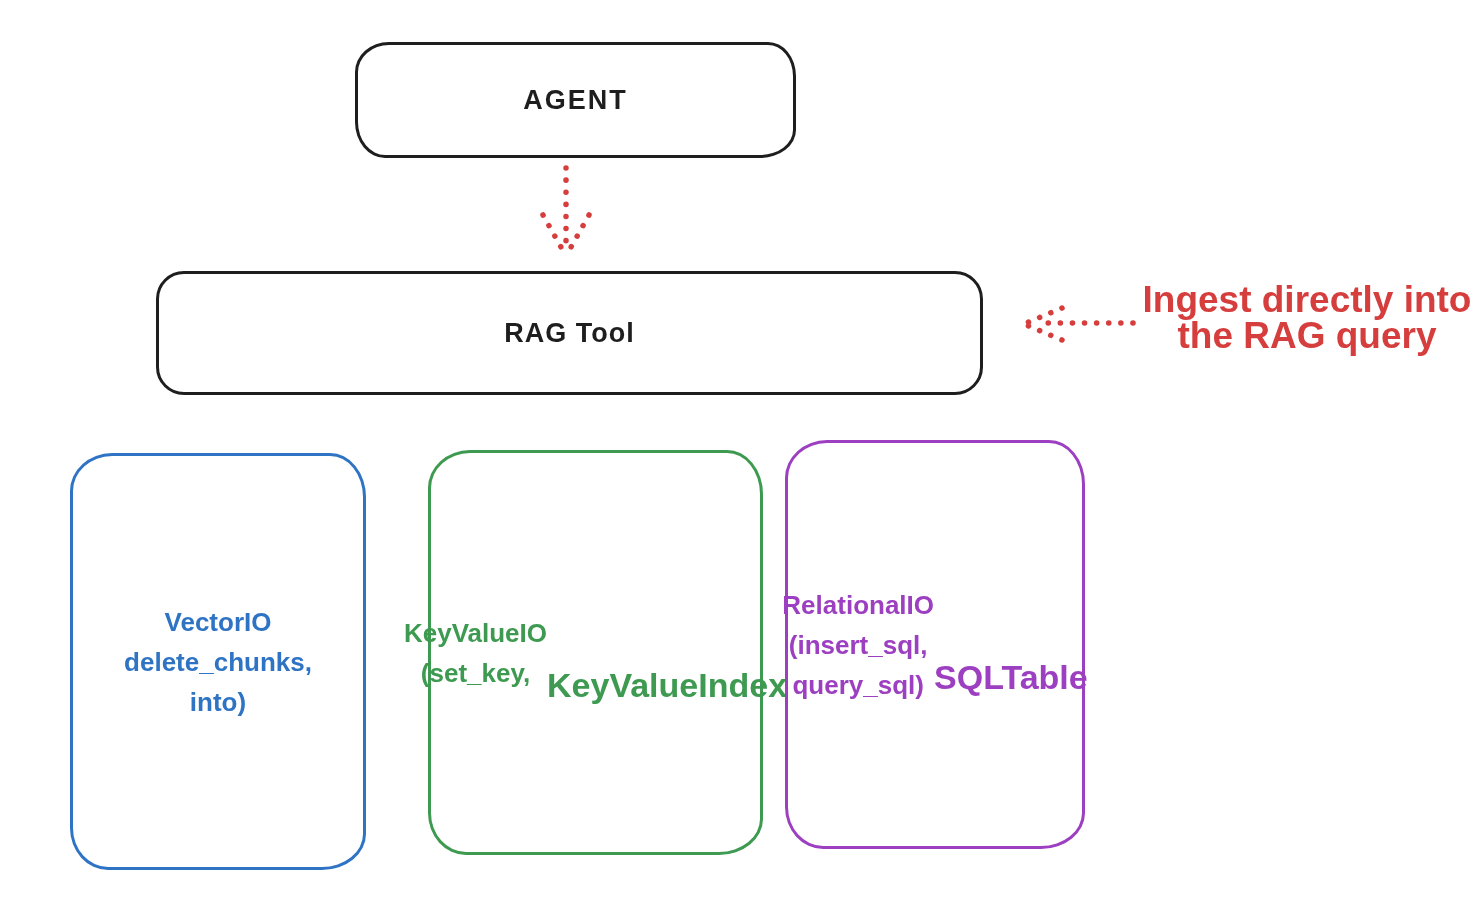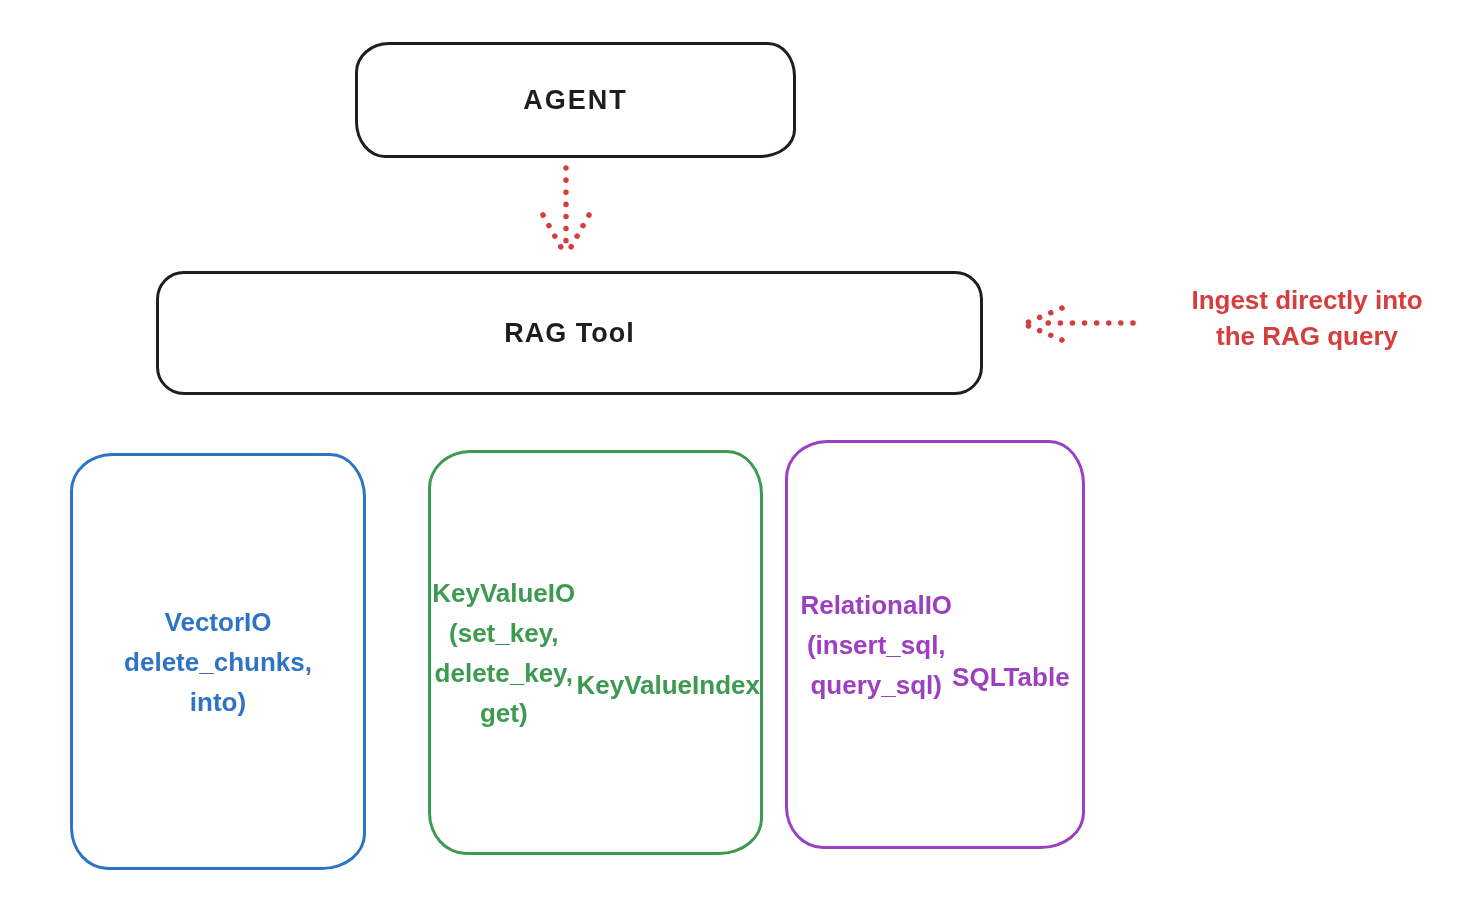--- a/index.html
+++ b/index.html
@@ -27,28 +27,28 @@
     color: #1e1e1e;
     font-size: 27px; font-weight: 700; letter-spacing: 2px;
   }
   .card {
     border-radius: 42px 36px 44px 38px / 38px 44px 36px 42px;
     flex-direction: row;
     font-weight: 700;
     background: #ffffff;
   }
   .card .card-lines { line-height: 40px; font-size: 26px; }
-  .card .card-index { line-height: 40px; font-size: 26px; margin-top: 64px; }
+  .card .card-index { line-height: 40px; font-size: 34px; margin-top: 64px; }
   .card-vector   { border: 3.5px solid #2f74c4; color: #2f74c4; }
   .card-keyvalue { border: 3.5px solid #3d9a50; color: #3d9a50; }
   .card-relational { border: 3.5px solid #9c3fc0; color: #9c3fc0; }
   .annotation {
     position: absolute;
     color: #d63e3e;
-    font-size: 26px; font-weight: 700;
+    font-size: 37px; font-weight: 700;
     text-align: center; line-height: 36px;
     white-space: nowrap;
   }
   svg.arrow { position: absolute; overflow: visible; }
   svg.arrow .dots {
     fill: none;
     stroke: #d63e3e;
     stroke-width: 5.5;
     stroke-linecap: round;
     stroke-dasharray: 0.1 12;
@@ -89,21 +89,20 @@
       <div>VectorIO</div>
       <div>delete_chunks,</div>
       <div>into)</div>
     </div>
   </div>
 
   <div class="node card card-keyvalue" style="left:428px; top:450px; width:335px; height:405px;">
     <div class="card-lines">
       <div>KeyValueIO</div>
       <div>(set_key,</div>
-      <div>delete_key, get)</div>
     </div>
     <div class="card-index">KeyValueIndex</div>
   </div>
 
   <div class="node card card-relational" style="left:785px; top:440px; width:300px; height:409px;">
     <div class="card-lines">
       <div>RelationalIO</div>
       <div>(insert_sql,</div>
       <div>query_sql)</div>
     </div>

